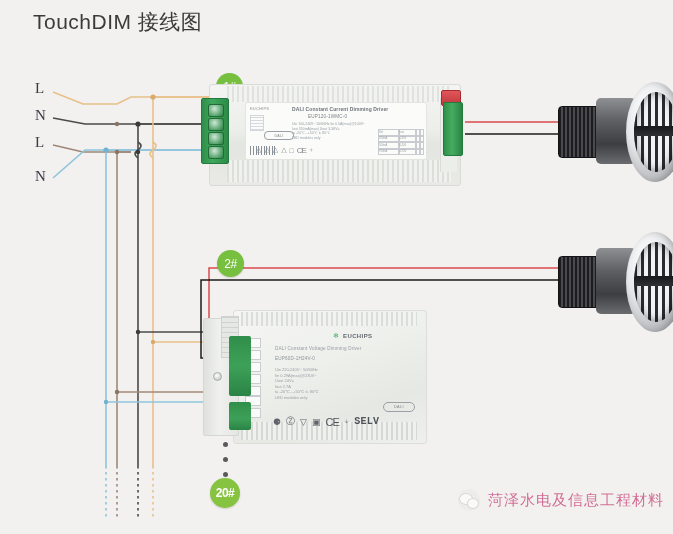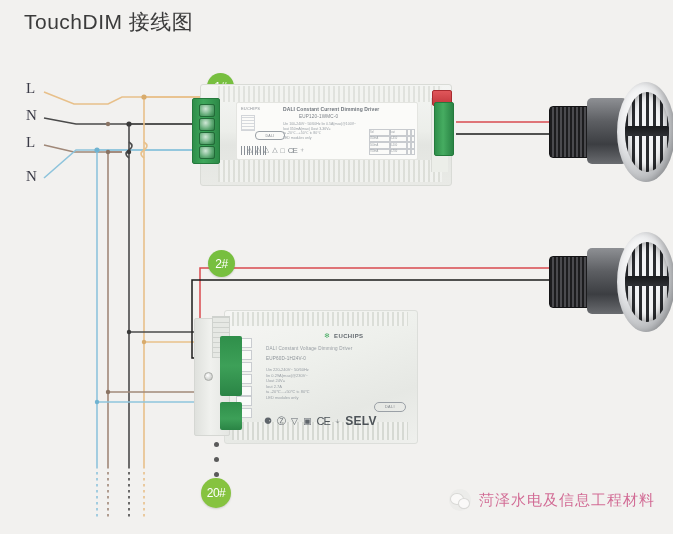--- a/index.html
+++ b/index.html
@@ -2,21 +2,21 @@
 <html><head>
 <meta charset="utf-8">
 <style>
   html,body{margin:0;padding:0;}
   body{
     width:673px;height:534px;overflow:hidden;
     background:#f2f1ef;
     font-family:"Liberation Sans","DejaVu Sans",sans-serif;
     position:relative;
   }
-  #stage{position:absolute;left:4px;top:0;width:561px;height:534px;}
+  #stage{position:absolute;left:13px;top:0;width:561px;height:534px;}
   #svgroot{position:absolute;left:0;top:0;width:673px;height:534px;}
 
   
   .title{
     position:absolute;left:20px;top:8px;
     font-size:21px;color:#3b3b3b;letter-spacing:.5px;
     white-space:nowrap;
   }
 
   
@@ -29,21 +29,21 @@
   .badge{
     position:absolute;border-radius:50%;
     background:#77bf3f;color:#fff;
     display:flex;align-items:center;justify-content:center;
     font-size:12px;letter-spacing:-.5px;
     box-shadow:0 1px 2px rgba(0,0,0,.15);
   }
   .badge.b1{left:203px;top:73px;width:27px;height:27px;}
   .badge.b2{left:204px;top:250px;width:27px;height:27px;}
   .badge.b20{left:197px;top:478px;width:30px;height:30px;font-size:12px;
-             background:#86c340;}
+             background:#86c340;font-weight:bold;}
 
   
   .dots{position:absolute;left:207px;top:442px;width:10px;}
   .dots i{display:block;width:5px;height:5px;border-radius:50%;
           background:#5a5a5a;margin:0 auto 10px;}
 
   
   .caption{
     position:absolute;left:276px;top:193px;
     font-size:13px;color:#6c6c70;white-space:nowrap;
@@ -135,21 +135,21 @@
   .drv2 .d2spec{position:absolute;left:72px;top:57px;font-size:4px;color:#9aa0a6;line-height:5.6px;width:120px;}
   .drv2 .d2dali{
     position:absolute;right:10px;bottom:30px;width:30px;height:8px;
     border:.6px solid #9aa0a6;border-radius:5px;font-size:3.8px;color:#80868c;
     display:flex;align-items:center;justify-content:center;letter-spacing:.4px;
   }
   .drv2 .d2icons{
     position:absolute;left:70px;bottom:14px;display:flex;align-items:center;gap:5px;
     font-size:9px;color:#5f656b;
   }
-  .drv2 .selv{font-size:12px;font-weight:bold;color:#4d5358;letter-spacing:.3px;}
+  .drv2 .selv{font-size:10px;font-weight:bold;color:#4d5358;letter-spacing:.3px;font-family:Liberation Mono, monospace;}
   .drv2 .ce{font-size:11px;color:#4d5358;letter-spacing:-1px;}
   .drv2 .boxes{position:absolute;left:42px;top:28px;width:16px;height:44px;}
   .drv2 .boxes span{display:block;width:14px;height:8px;border:.5px solid #c9ccd0;margin-bottom:2px;background:#fafbf9;}
   .drv2 .boxes2{position:absolute;left:42px;bottom:24px;width:16px;height:22px;}
   .drv2 .boxes2 span{display:block;width:14px;height:8px;border:.5px solid #c9ccd0;margin-bottom:2px;background:#fafbf9;}
   .drv2 .side{
     position:absolute;left:0;top:8px;width:34px;height:116px;
     background:linear-gradient(90deg,#dfe1dd,#f0f1ee 45%,#e4e6e2);
     border:1px solid #d5d7d3;border-radius:2px;
   }

